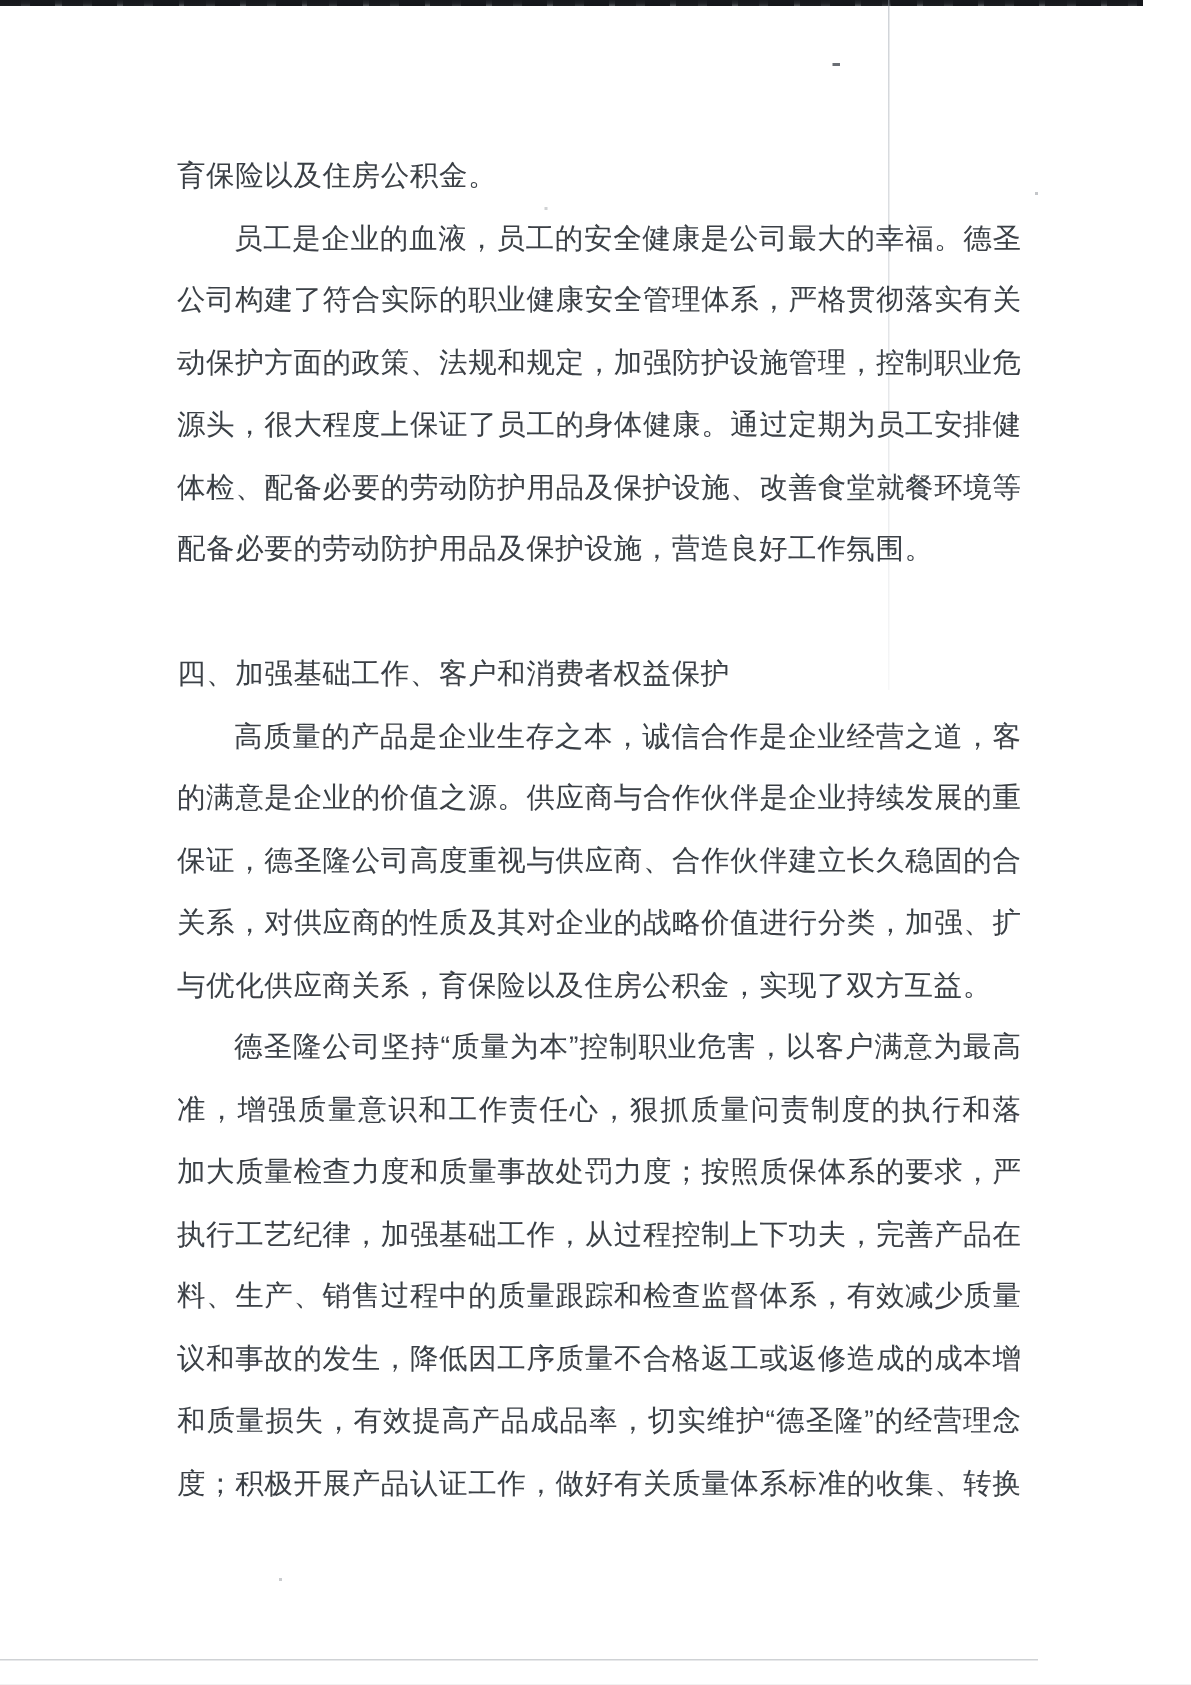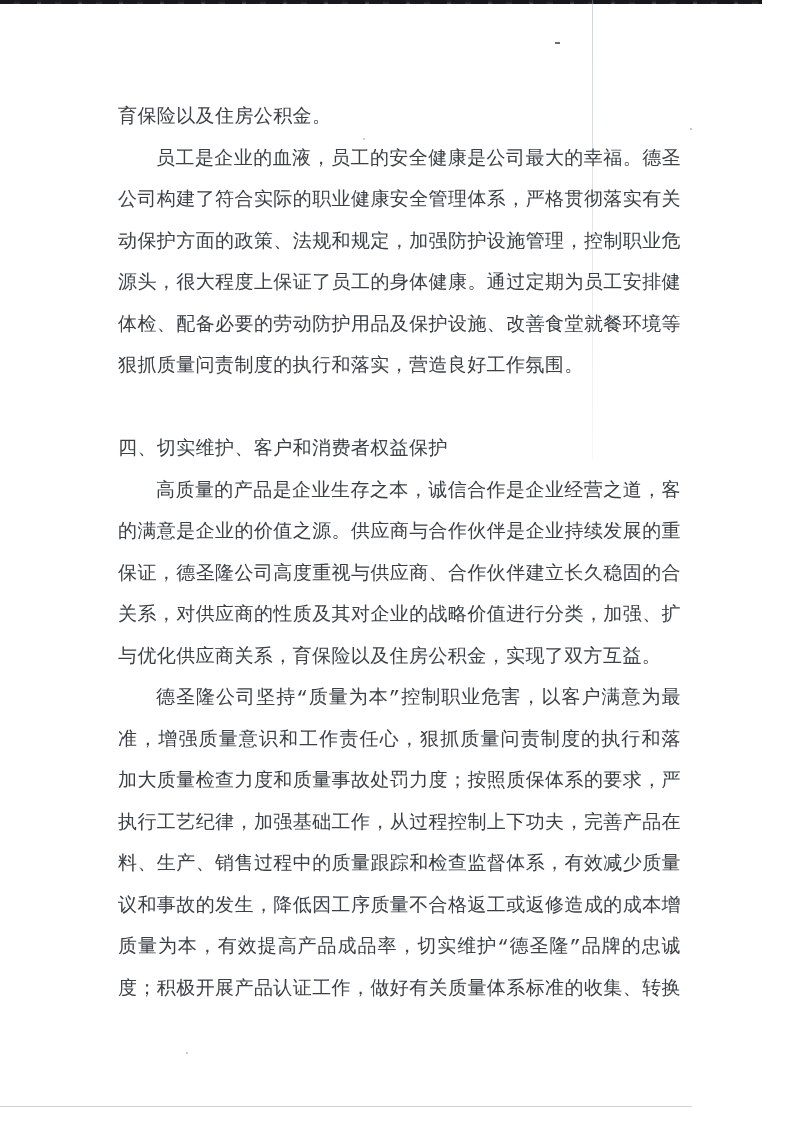--- a/index.html
+++ b/index.html
@@ -6,21 +6,21 @@
     margin: 0;
     padding: 0;
     background: #e8e8e8;
   }
   .page {
     position: relative;
     width: 794px;
     height: 1123px;
     background: #ffffff;
     overflow: hidden;
-    font-family: Liberation Mono, monospace;
+    font-family: Liberation Sans, sans-serif;
   }
   .text-block {
     position: absolute;
     left: 118px;
     top: 97px;
     width: 563px;
   }
   .line {
     height: 41.5px;
     line-height: 41.5px;
@@ -90,30 +90,30 @@
   <div class="speck s3"></div>
   <div class="speck s4"></div>
 
   <div class="text-block">
       <div class="line para-end">育保险以及住房公积金。</div>
       <div class="line body indent">员工是企业的血液，员工的安全健康是公司最大的幸福。德圣隆</div>
       <div class="line body">公司构建了符合实际的职业健康安全管理体系，严格贯彻落实有关劳</div>
       <div class="line body">动保护方面的政策、法规和规定，加强防护设施管理，控制职业危害</div>
       <div class="line body">源头，很大程度上保证了员工的身体健康。通过定期为员工安排健康</div>
       <div class="line body">体检、配备必要的劳动防护用品及保护设施、改善食堂就餐环境等多</div>
-      <div class="line para-end">狠抓质量问责制度的执行和落实，营造良好工作氛围。</div>
+      <div class="line para-end">配备必要的劳动防护用品及保护设施，营造良好工作氛围。</div>
       <div class="line blank"></div>
-      <div class="line heading">四、切实维护、客户和消费者权益保护</div>
+      <div class="line heading">四、加强基础工作、客户和消费者权益保护</div>
       <div class="line body indent">高质量的产品是企业生存之本，诚信合作是企业经营之道，客户</div>
       <div class="line body">的满意是企业的价值之源。供应商与合作伙伴是企业持续发展的重要</div>
       <div class="line body">保证，德圣隆公司高度重视与供应商、合作伙伴建立长久稳固的合作</div>
       <div class="line body">关系，对供应商的性质及其对企业的战略价值进行分类，加强、扩展</div>
       <div class="line para-end">与优化供应商关系，育保险以及住房公积金，实现了双方互益。</div>
       <div class="line body indent">德圣隆公司坚持“质量为本”控制职业危害，以客户满意为最高标</div>
       <div class="line body">准，增强质量意识和工作责任心，狠抓质量问责制度的执行和落实，</div>
       <div class="line body">加大质量检查力度和质量事故处罚力度；按照质保体系的要求，严格</div>
       <div class="line body">执行工艺纪律，加强基础工作，从过程控制上下功夫，完善产品在投</div>
       <div class="line body">料、生产、销售过程中的质量跟踪和检查监督体系，有效减少质量异</div>
       <div class="line body">议和事故的发生，降低因工序质量不合格返工或返修造成的成本增加</div>
-      <div class="line body">质量为本，有效提高产品成品率，切实维护“德圣隆”品牌的忠诚</div>
+      <div class="line body">和质量损失，有效提高产品成品率，切实维护“德圣隆”的经营理念</div>
       <div class="line body">度；积极开展产品认证工作，做好有关质量体系标准的收集、转换和</div>
     </div>
 </div>
 
 </body></html>

